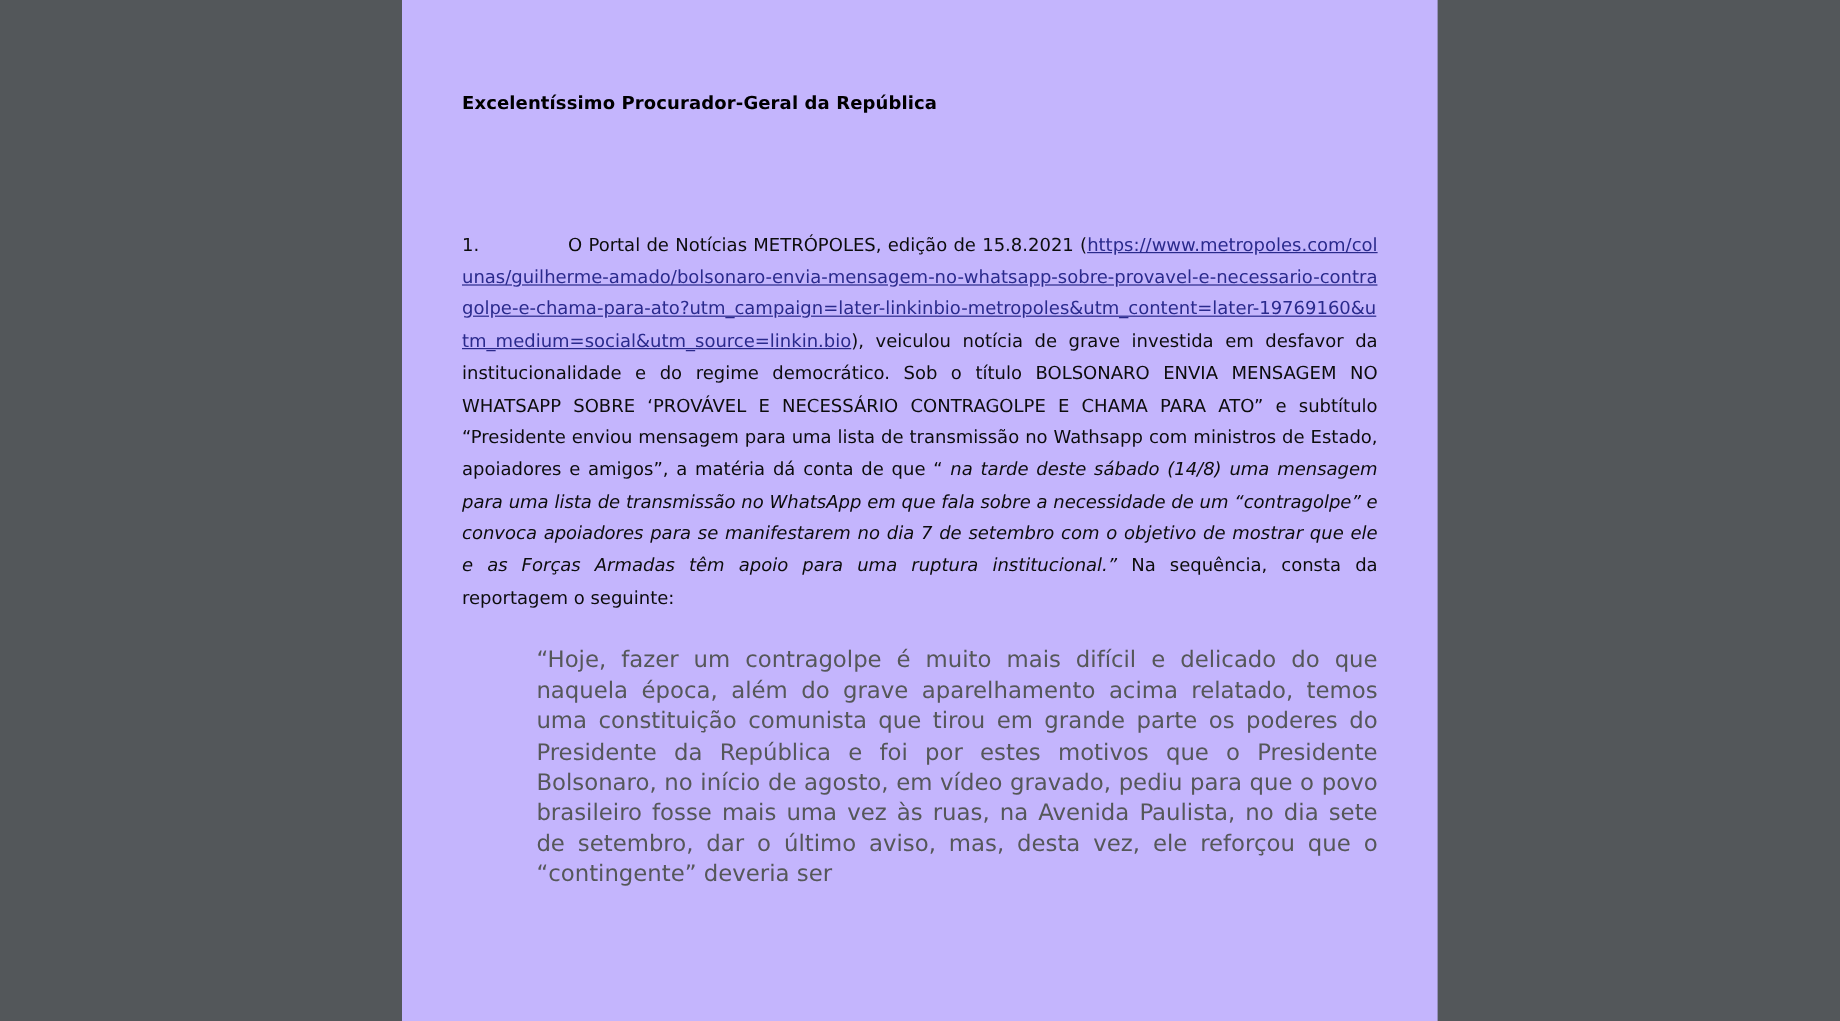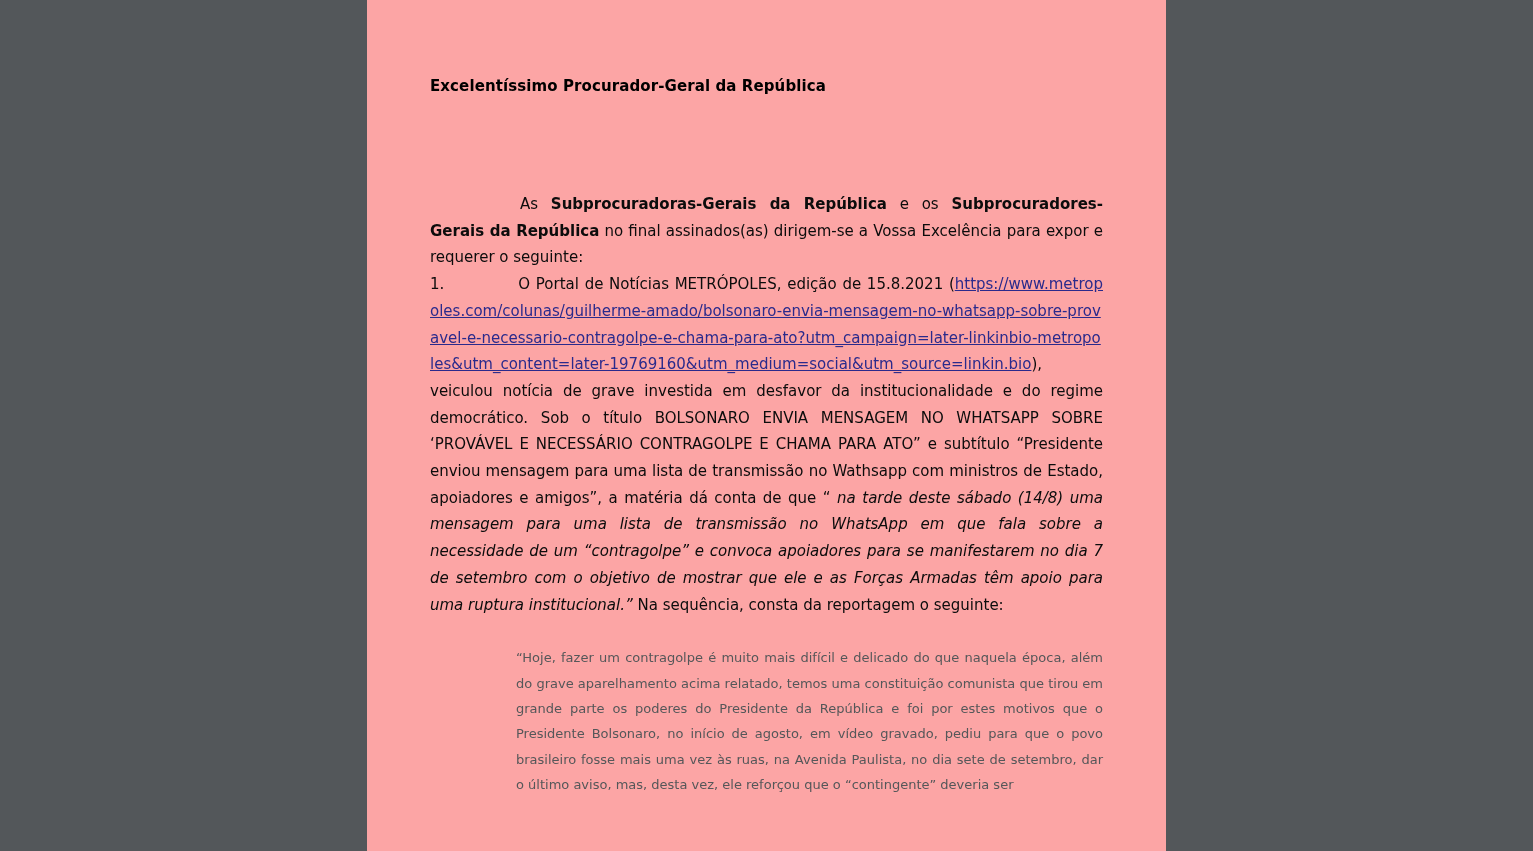--- a/index.html
+++ b/index.html
@@ -11,25 +11,25 @@
   }
 
   body {
     background: #53575a;
     font-family: "DejaVu Sans", sans-serif;
     display: flex;
     justify-content: center;
   }
 
   .page {
-    width: 799px;
+    width: 863px;
     min-height: 851px;
-    background: #fca5a5;
+    background: #c4b5fd;
     position: relative;
-    padding: 0 63px;
+    padding: 0 50px;
   }
 
   .doc-heading {
     font-size: 15px;
     font-weight: bold;
     color: #000000;
     letter-spacing: 0.1px;
     padding-top: 76px;
     line-height: 20px;
   }
@@ -55,40 +55,37 @@
     word-break: break-all;
     font-size: 15px;
   }
 
   .item-num { }
   .tab-gap { display: inline-block; width: 74px; }
 
   .quote-gap { height: 27px; }
 
   .blockquote {
-    font-size: 13px;
+    font-size: 19px;
     line-height: 25.4px;
     color: #555759;
     text-align: justify;
     text-justify: inter-word;
-    margin-left: 86px;
+    margin-left: 62px;
   }
 </style>
 </head>
 <body>
 
 <div class="page">
 
   <div class="doc-heading">Excelentíssimo Procurador-Geral da República</div>
 
   <div class="spacer-a"></div>
 
-  <p class="para indent-first">
-    <span>As </span><b>Subprocuradoras-Gerais da República</b><span> e os </span><b>Subprocuradores-Gerais da República</b><span> no final assinados(as) dirigem-se a Vossa Excelência para expor e requerer o seguinte:</span>
-  </p>
 
   <p class="para">
     <span class="item-num">1.</span><span class="tab-gap"></span><span>O Portal de Notícias METRÓPOLES, edição de 15.8.2021 (</span><a class="doc-link" href="#">https://www.metropoles.com/colunas/guilherme-amado/bolsonaro-envia-mensagem-no-whatsapp-sobre-provavel-e-necessario-contragolpe-e-chama-para-ato?utm_campaign=later-linkinbio-metropoles&amp;utm_content=later-19769160&amp;utm_medium=social&amp;utm_source=linkin.bio</a><span>), veiculou notícia de grave investida em desfavor da institucionalidade e do regime democrático. Sob o título BOLSONARO ENVIA MENSAGEM NO WHATSAPP SOBRE ‘PROVÁVEL E NECESSÁRIO CONTRAGOLPE E CHAMA PARA ATO” e subtítulo “Presidente enviou mensagem para uma lista de transmissão no Wathsapp com ministros de Estado, apoiadores e amigos”, a matéria dá conta de que “ </span><i>na tarde deste sábado (14/8) uma mensagem para uma lista de transmissão no WhatsApp em que fala sobre a necessidade de um “contragolpe” e convoca apoiadores para se manifestarem no dia 7 de setembro com o objetivo de mostrar que ele e as Forças Armadas têm apoio para uma ruptura institucional.”</i><span> Na sequência, consta da reportagem o seguinte:</span>
   </p>
 
   <div class="quote-gap"></div>
 
   <p class="blockquote">“Hoje, fazer um contragolpe é muito mais difícil e delicado do que naquela época, além do grave aparelhamento acima relatado, temos uma constituição comunista que tirou em grande parte os poderes do Presidente da República e foi por estes motivos que o Presidente Bolsonaro, no início de agosto, em vídeo gravado, pediu para que o povo brasileiro fosse mais uma vez às ruas, na Avenida Paulista, no dia sete de setembro, dar o último aviso, mas, desta vez, ele reforçou que o “contingente” deveria ser</p>
 
 </div>

